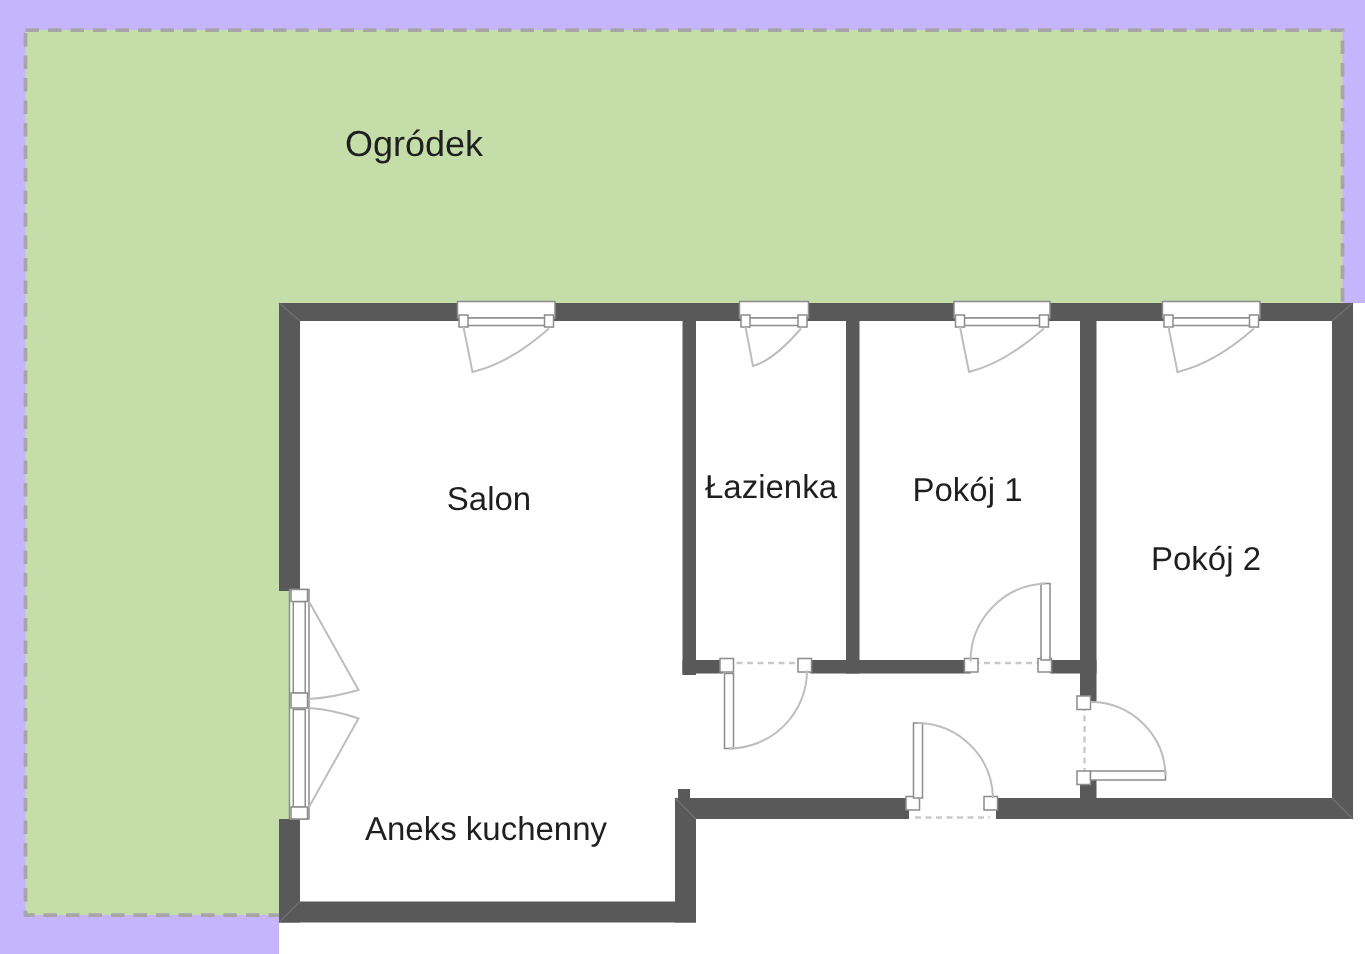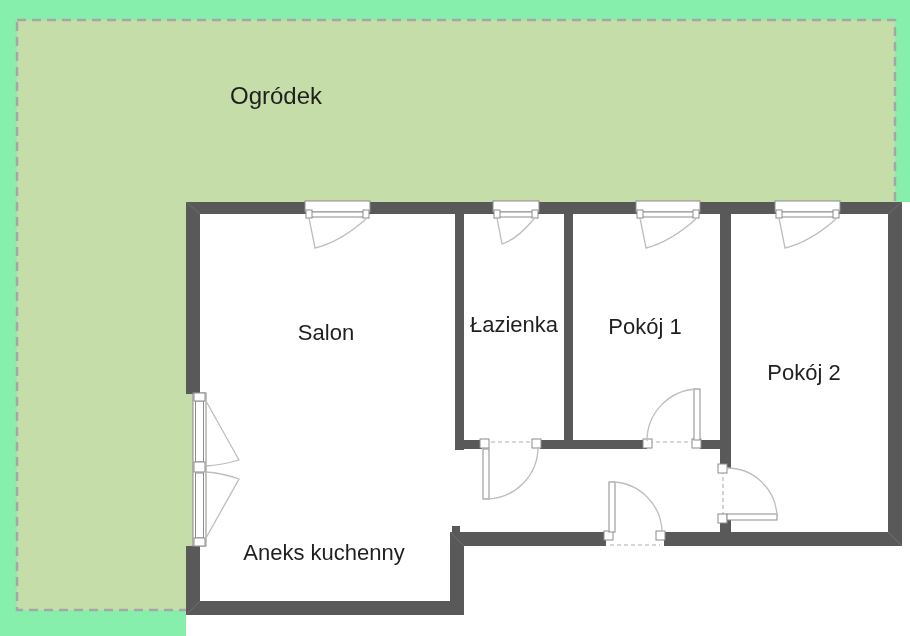--- a/index.html
+++ b/index.html
@@ -5,21 +5,21 @@
   html, body {
     margin: 0;
     padding: 0;
     background: #ffffff;
     font-family: "Liberation Sans", sans-serif;
   }
   .canvas {
     position: relative;
     width: 910px;
     height: 636px;
-    background: #86efac;
+    background: #c4b5fd;
     overflow: hidden;
   }
   svg { display: block; }
 
   .garden-rect {
     fill: var(--garden-fill, #c5dda9);
     stroke: var(--garden-border, #a6a6a6);
     stroke-width: 2.5;
     stroke-dasharray: 9 6;
   }

